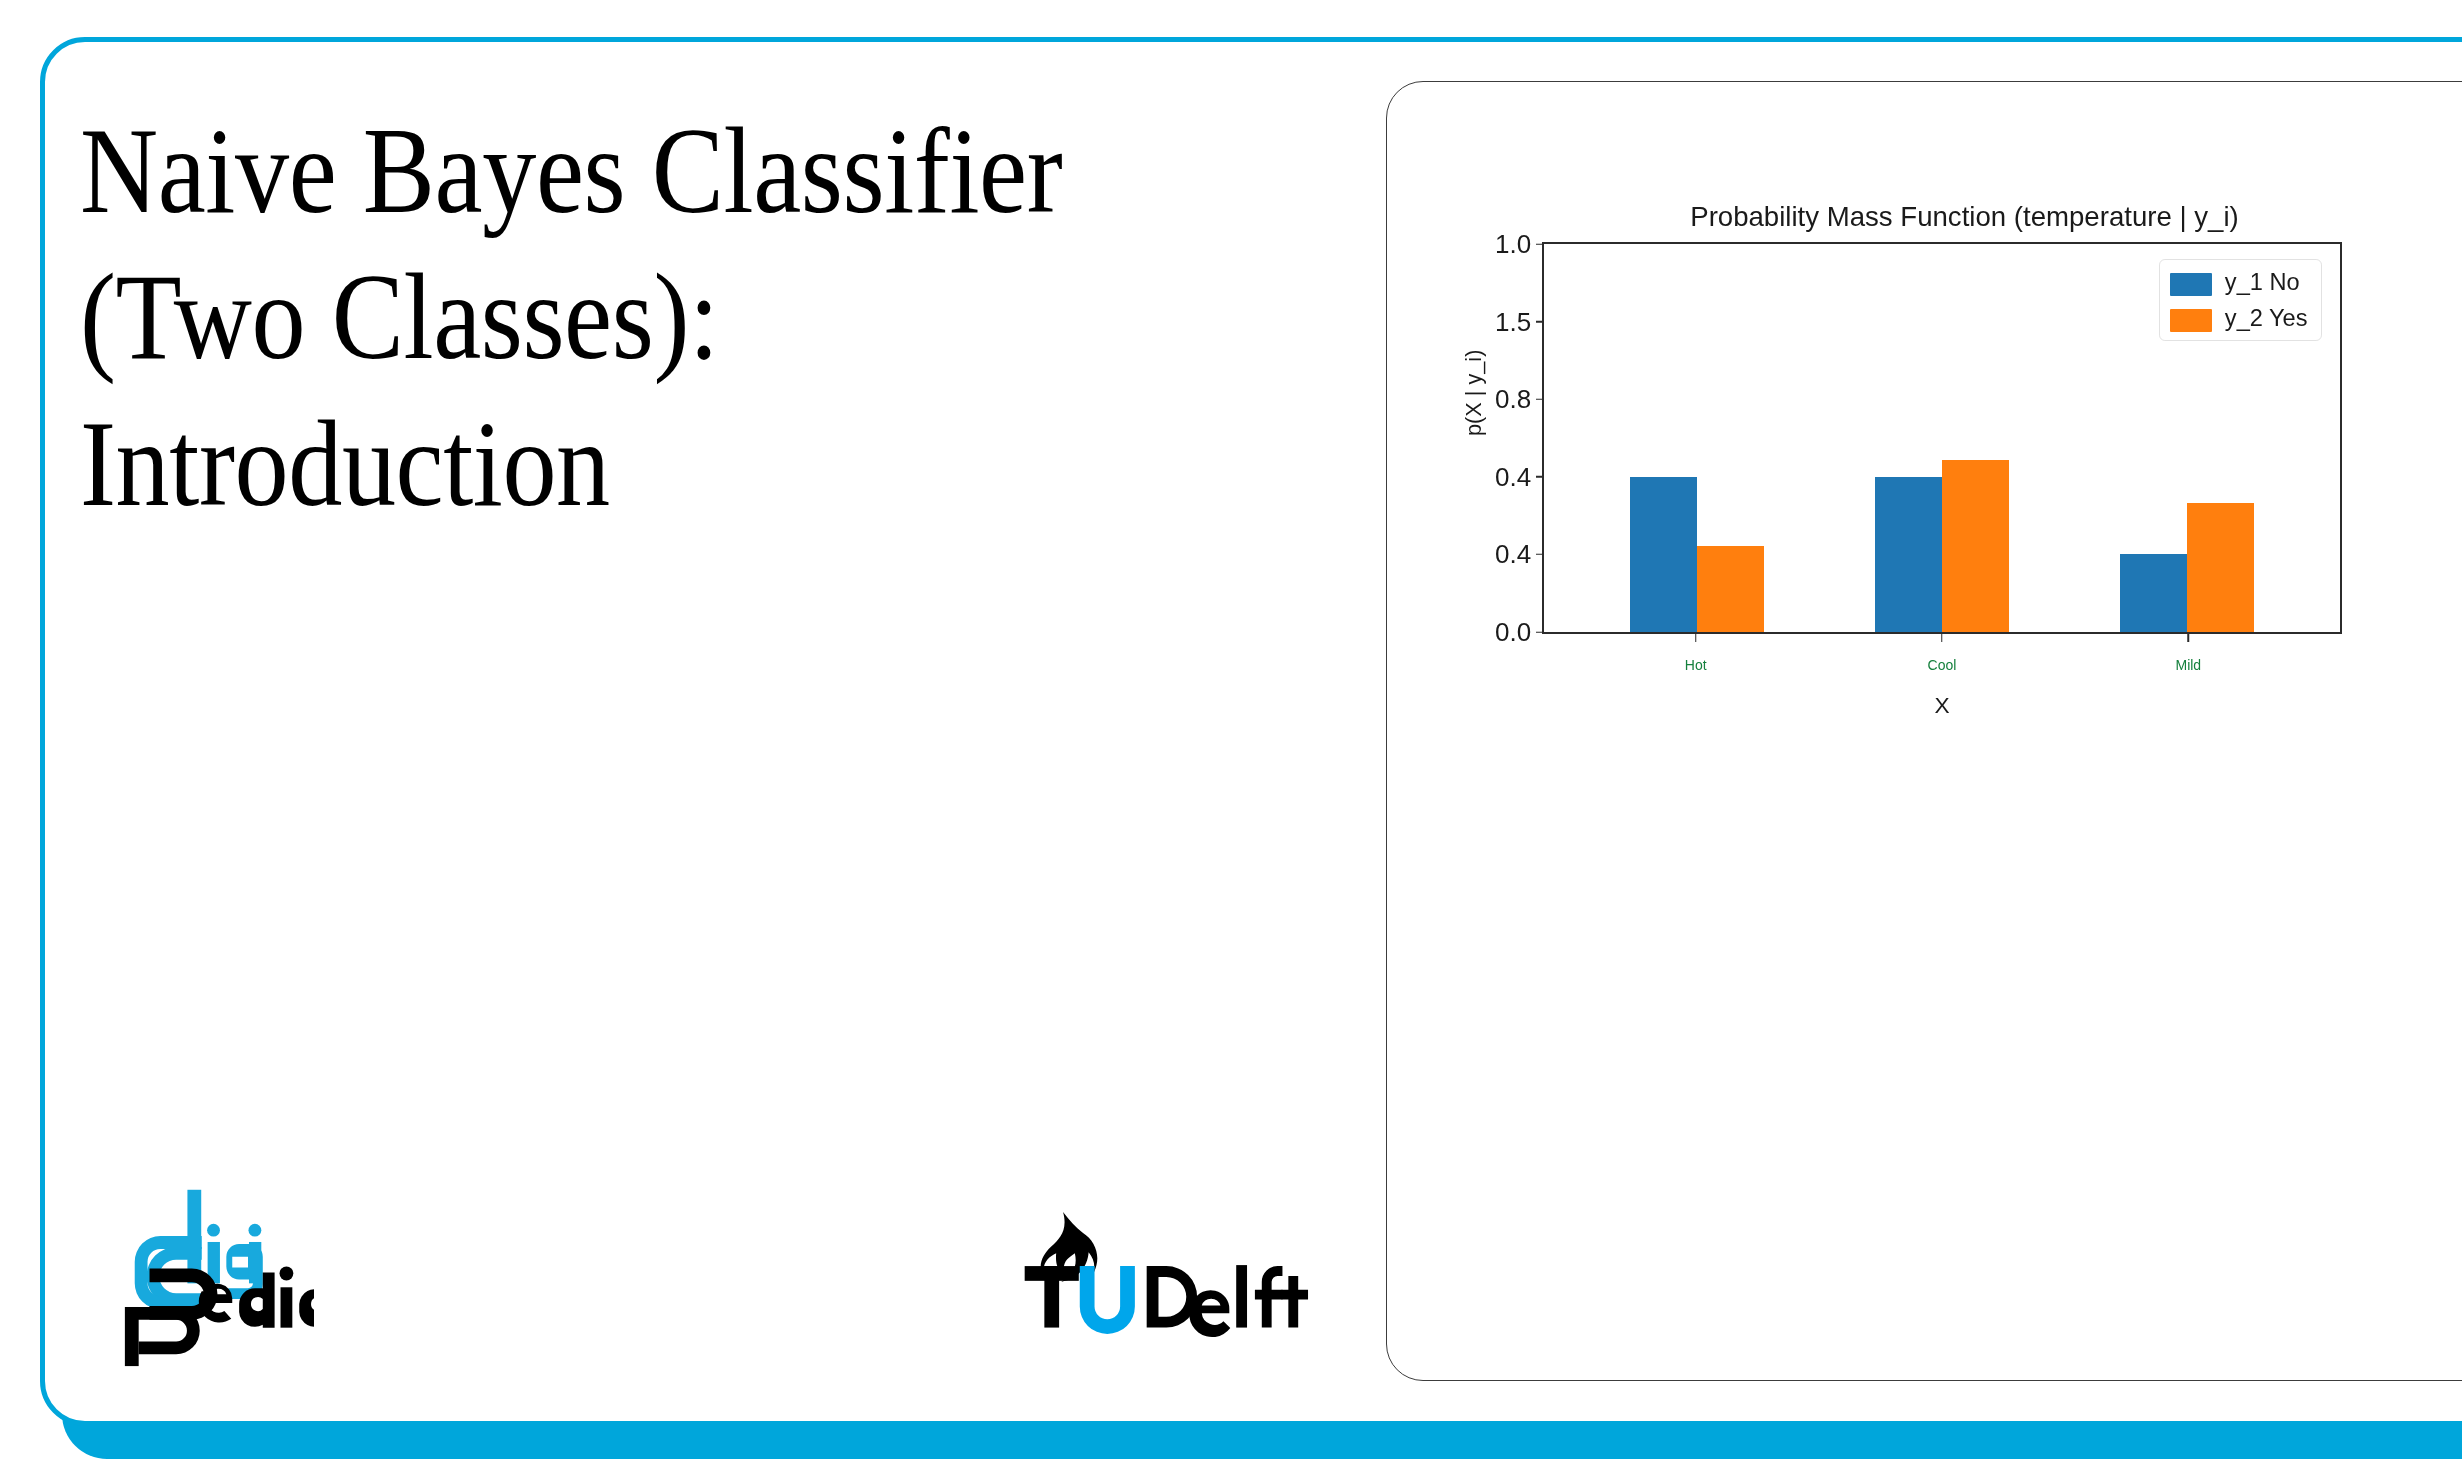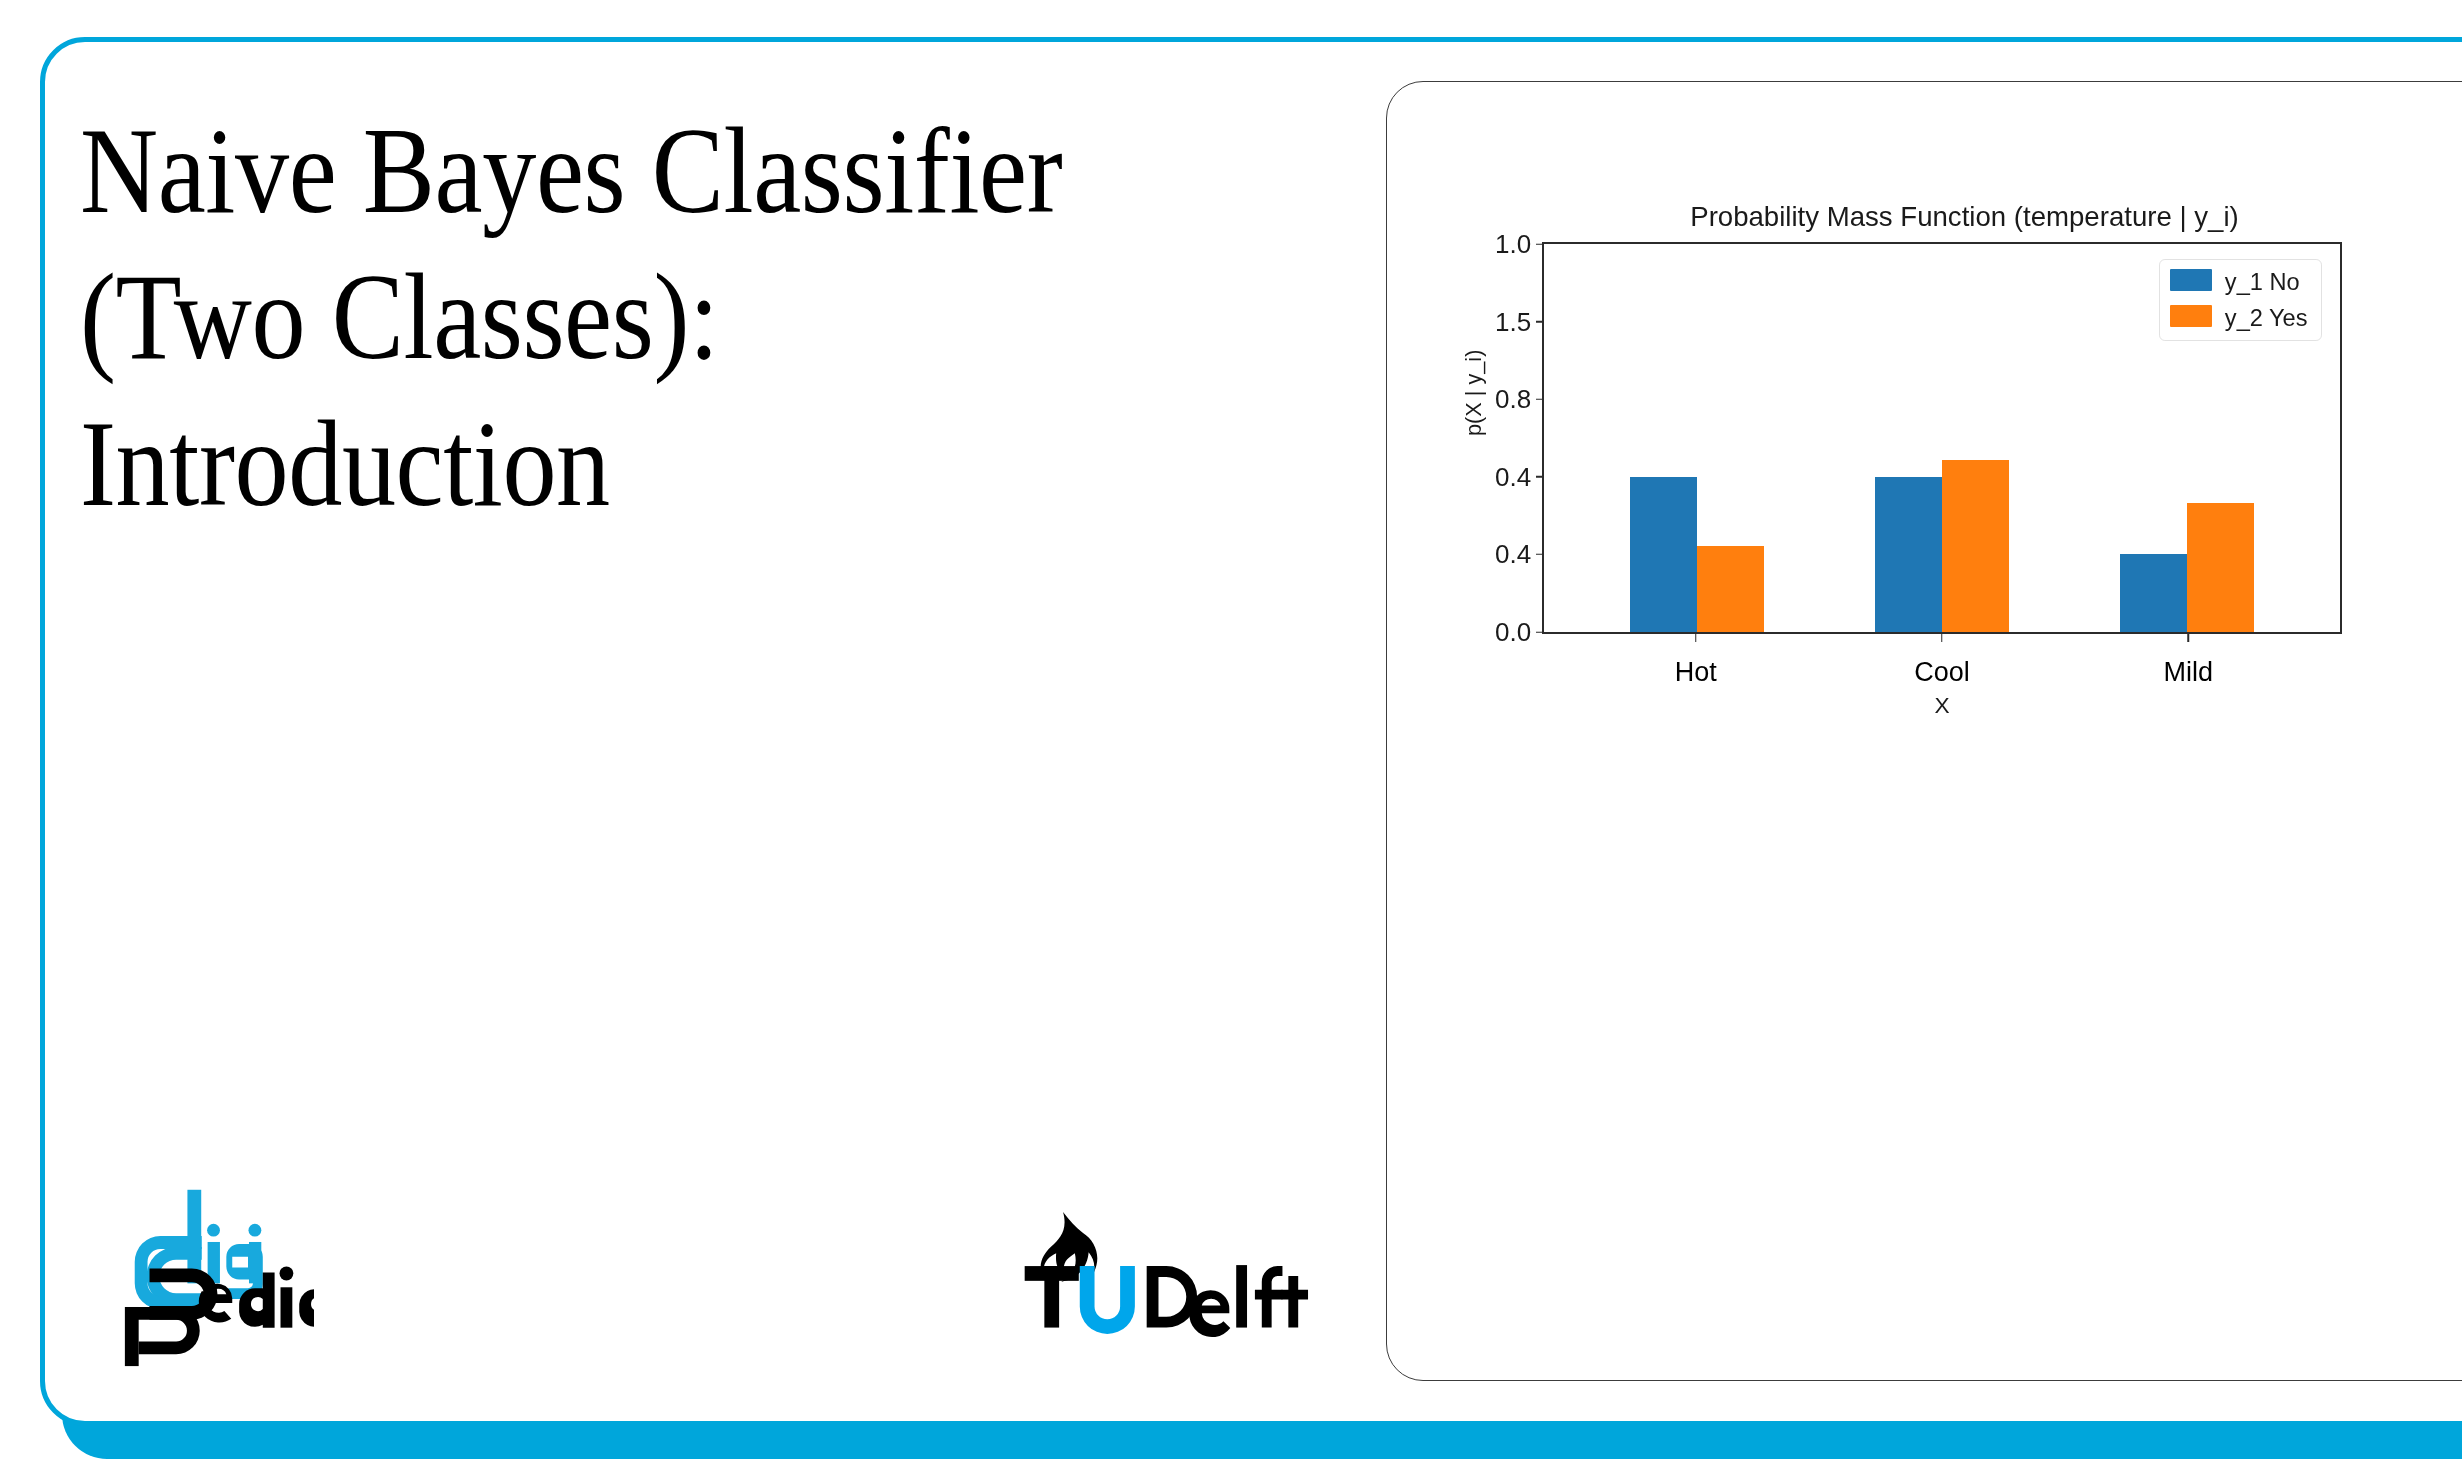--- a/index.html
+++ b/index.html
@@ -153,22 +153,22 @@
     left:155px; top:453px;
     width:800px;
     display:flex;
     padding:0 30.5px;
     box-sizing:border-box;
   }
   .xtick{
     flex:1;
     text-align:center;
     position:relative;
-    font-size:27px;
-    color:#000000;
+    font-size:14px;
+    color:#15803d;
     padding-top:23.6px;
   }
   .xtick::before{
     content:"";
     position:absolute;
     left:50%; top:0;
     width:1.5px; height:8.9px;
     background:#2b2b2b;
     transform:translateX(-50%);
   }
@@ -186,21 +186,21 @@
     position:absolute;
     right:17.7px; top:14.8px;
     background:#ffffff;
     border:1.5px solid #e2e2e2;
     border-radius:5.9px;
     padding:8.9px 13.8px 8.9px 9.8px;
     display:flex;
     flex-direction:column;
     gap:8.9px;
   }
-  .legend-row{display:flex;align-items:flex-start;gap:12.8px;}
+  .legend-row{display:flex;align-items:flex-end;gap:12.8px;}
   .legend-swatch{width:42px;height:22.7px;border-radius:1px;}
   .legend-swatch.blue{background:#1f77b4;}
   .legend-swatch.orange{background:#ff7f0e;}
   .legend-label{font-size:23.6px;color:#1a1a1a;white-space:nowrap;}
 </style>
 </head>
 <body>
 
 <div class="frame-shadow"></div>
 <div class="frame-border"></div>

